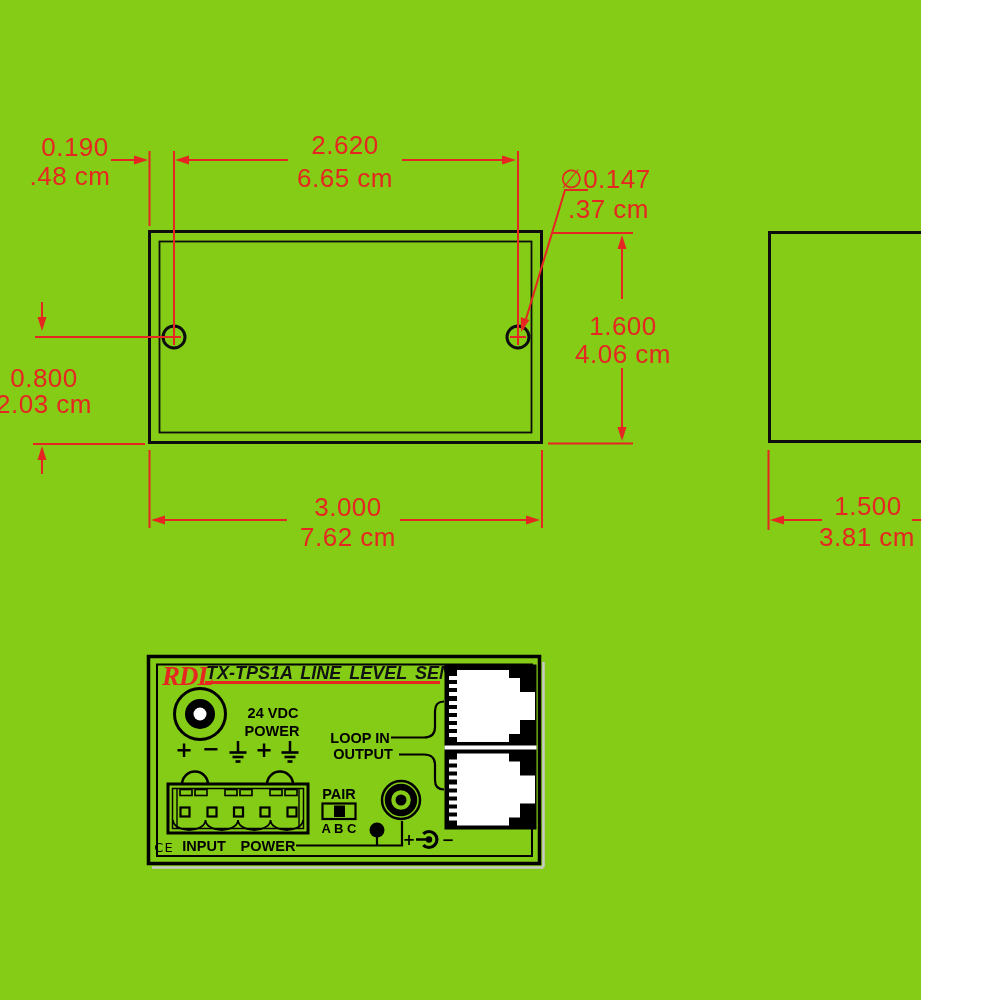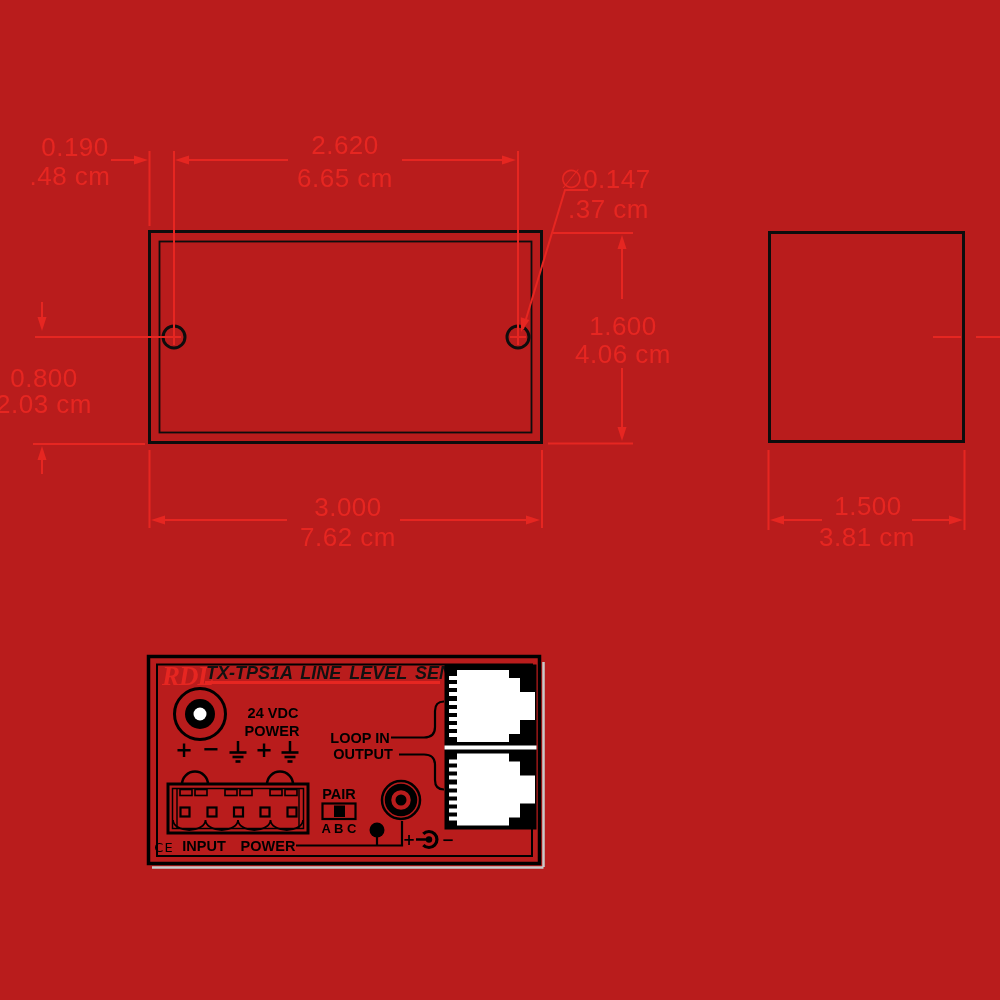--- a/index.html
+++ b/index.html
@@ -1,16 +1,16 @@
 <!DOCTYPE html>
 <html><head>
 <meta charset="utf-8">
 <style>
   html,body{margin:0;padding:0;background:#ffffff;}
-  .canvas{position:relative;width:1000px;height:1000px;background:#b91c1c;overflow:hidden;}
+  .canvas{position:relative;width:921px;height:1000px;background:#84cc16;overflow:hidden;}
   svg{display:block;}
   
   .rl{stroke:#e62621;stroke-width:2;fill:none;}
   .rf{fill:#e62621;stroke:none;}
   
   .bl{stroke:#0d0d0d;fill:none;}
   .pl{stroke:#000;fill:none;}
   
   .dim{font-family:"Liberation Sans","DejaVu Sans",sans-serif;font-size:26px;fill:#e62621;text-anchor:middle;letter-spacing:0.5px;}
   .dimL{text-anchor:start;}

